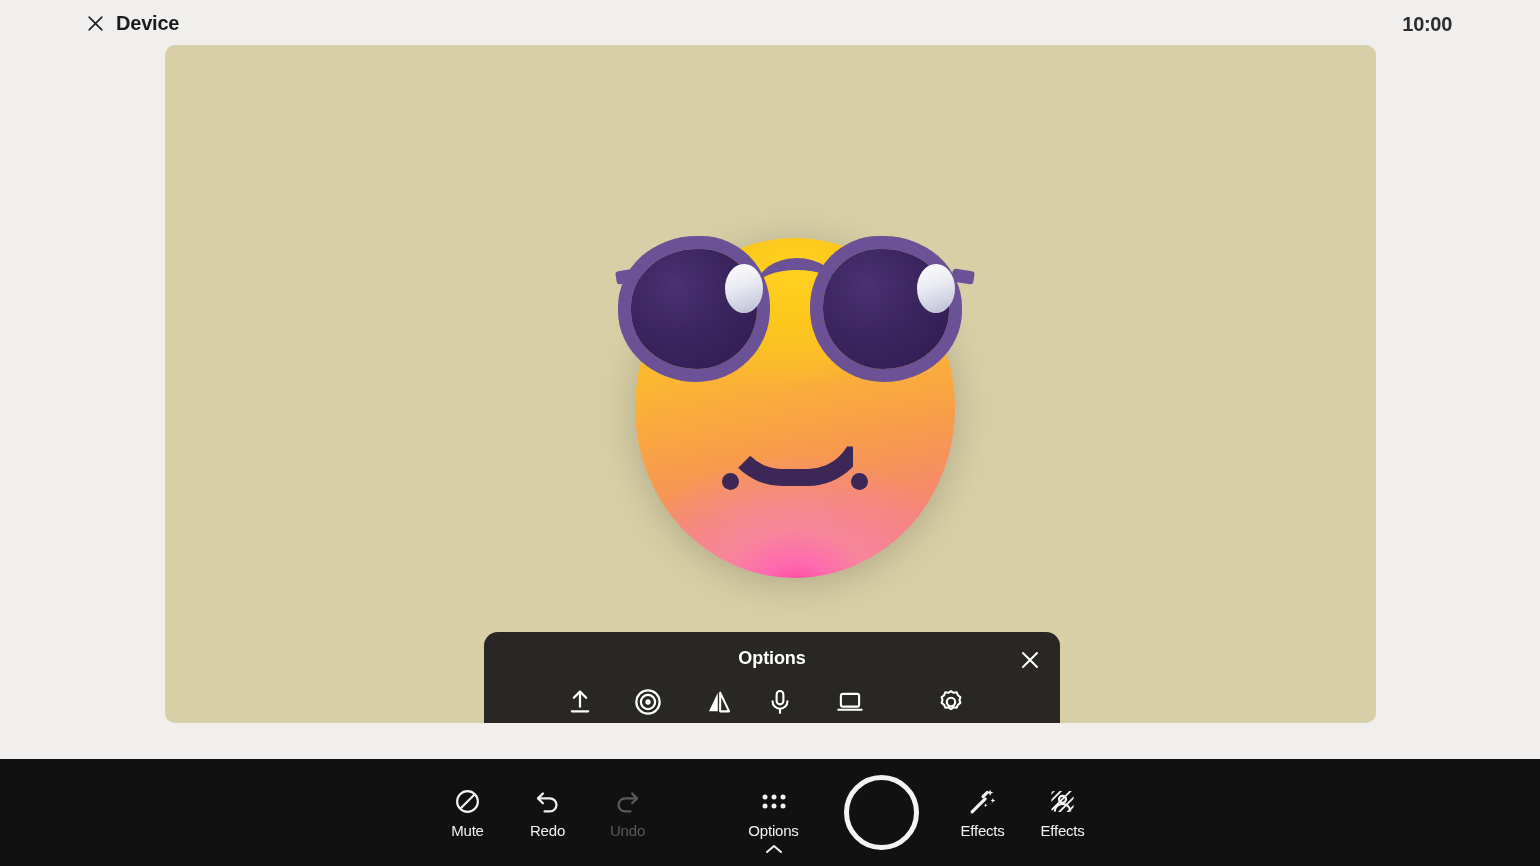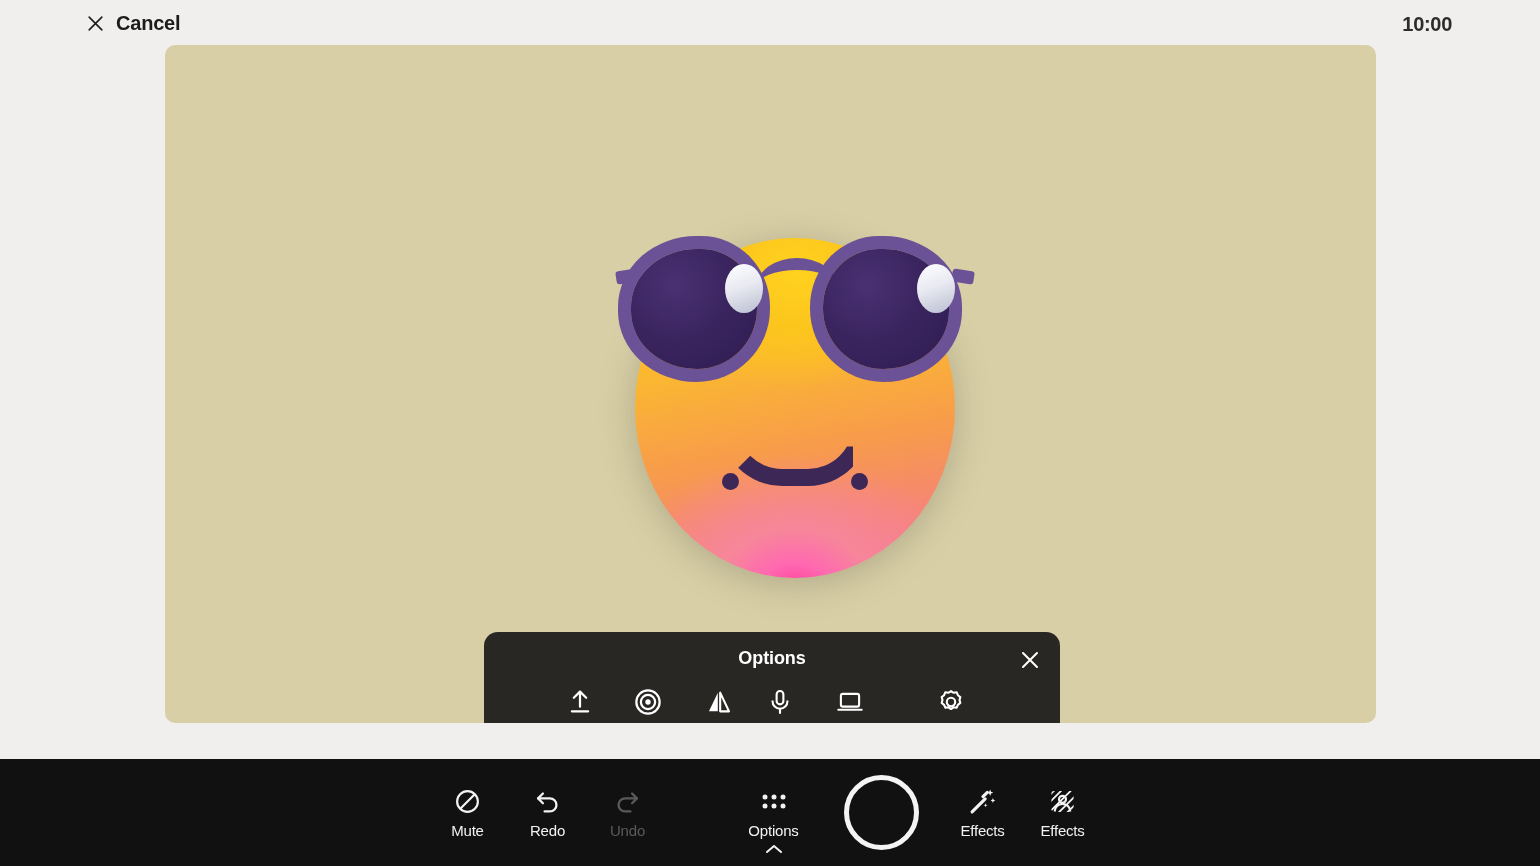--- a/index.html
+++ b/index.html
@@ -148,21 +148,21 @@
 </style>
 </head>
 <body>
 
 <div id="topbar">
 
   <div id="cancel-btn">
     <svg class="x-ico" viewBox="0 0 24 24">
       <path d="M4 4 L20 20 M20 4 L4 20" stroke="#1b1b1b" stroke-width="2" fill="none" stroke-linecap="round"></path>
     </svg>
-    <span id="cancel-label">Cancel</span>
+    <span id="cancel-label">Device</span>
   </div>
 
 
   <div id="clock">10:00</div>
 </div>
 
 <div id="stage">
   <div id="mosaic">
       <i style="left: 0px; top: 0px; width: 30px; height: 30px;"></i>
       <i style="left: 30px; top: 0px; width: 30px; height: 30px;"></i>

